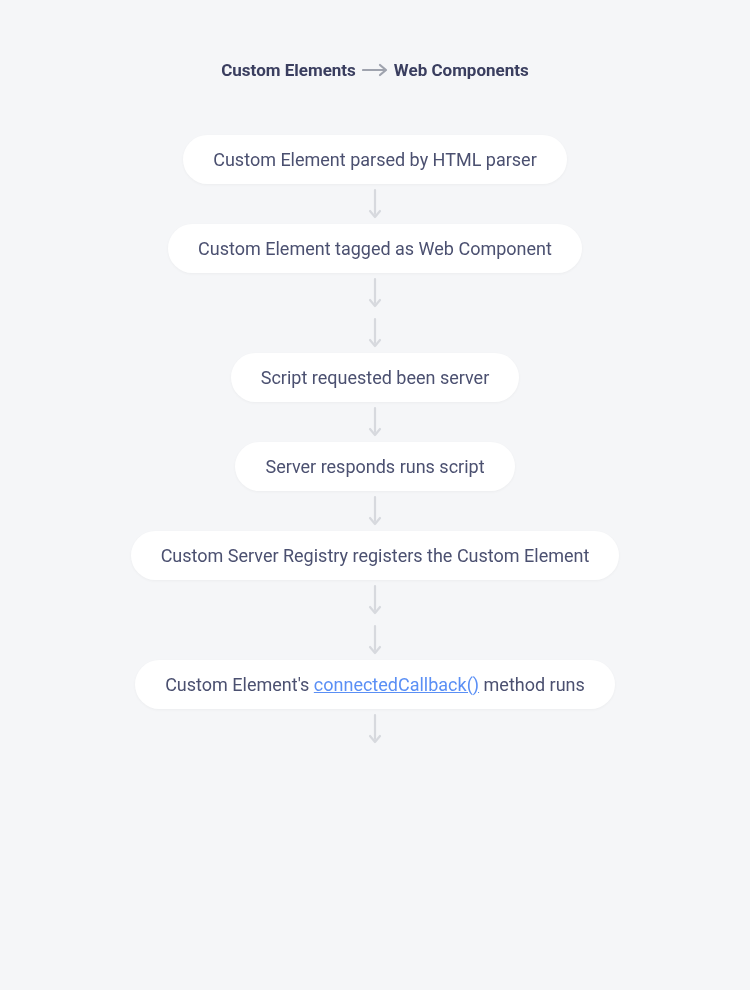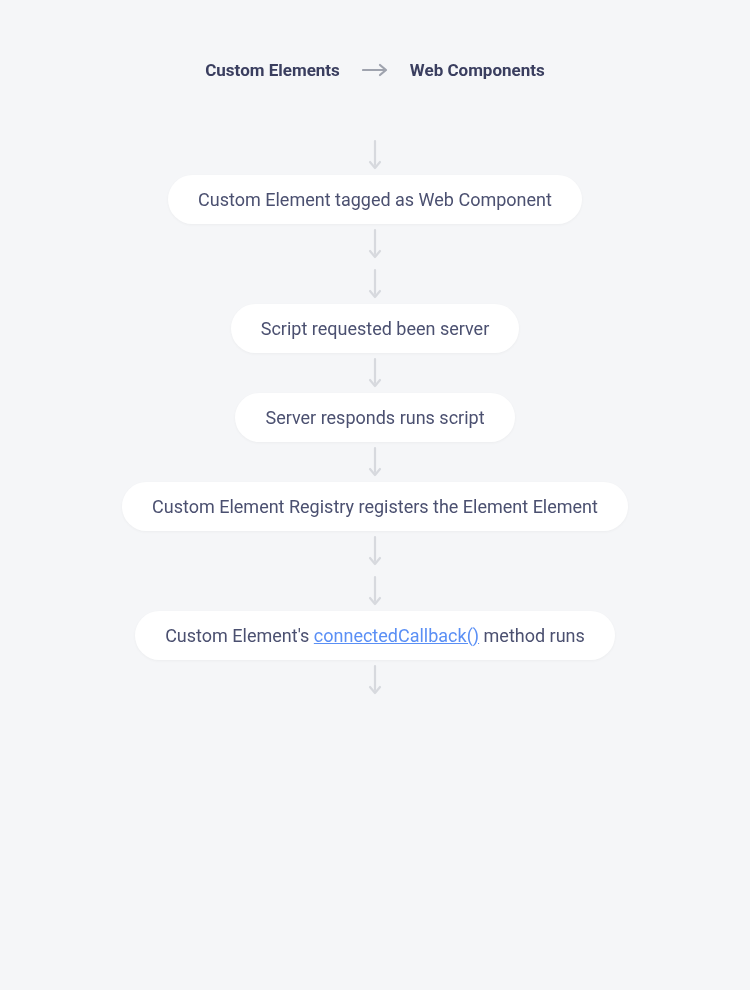--- a/index.html
+++ b/index.html
@@ -15,21 +15,21 @@
       font-family: -apple-system, BlinkMacSystemFont, 'Segoe UI', Roboto, Helvetica, Arial, sans-serif;
       display: flex;
       flex-direction: column;
       align-items: center;
       padding-top: 60px;
     }
     
     .header {
       display: flex;
       align-items: center;
-      gap: 22px;
+      gap: 6px;
       margin-bottom: 55px;
     }
     
     .header-label {
       font-size: 17px;
       font-weight: 700;
       color: #3a3e5f;
     }
     
     .header-arrow {
@@ -85,20 +85,23 @@
   <span class="header-arrow">
     <svg viewBox="0 0 26 14" xmlns="http://www.w3.org/2000/svg">
       <line x1="1" y1="7" x2="22" y2="7" stroke="#9fa3ae" stroke-width="2.2" stroke-linecap="round"></line>
       <path d="M 18 2 L 24 7 L 18 12" fill="none" stroke="#9fa3ae" stroke-width="2.2" stroke-linecap="round" stroke-linejoin="round"></path>
     </svg>
   </span>
   <span class="header-label">Web Components</span>
 </div>
 
 <div id="steps-container" style="display: flex; flex-direction: column; align-items: center;">
+    <div class="step">
+      <span class="step-text">Custom Element parsed by HTML parser</span>
+    </div>
     <div class="arrow-down">
       <svg viewBox="0 0 14 32" xmlns="http://www.w3.org/2000/svg">
   <line x1="7" y1="2" x2="7" y2="26" stroke="#d7d9de" stroke-width="2.2" stroke-linecap="round"></line>
   <path d="M 2 23 L 7 29 L 12 23" fill="none" stroke="#d7d9de" stroke-width="2.2" stroke-linecap="round" stroke-linejoin="round"></path>
 </svg>
     </div>
     <div class="step">
       <span class="step-text">Custom Element tagged as Web Component</span>
     </div>
     <div class="arrow-down">
@@ -125,21 +128,21 @@
     <div class="step">
       <span class="step-text">Server responds runs script</span>
     </div>
     <div class="arrow-down">
       <svg viewBox="0 0 14 32" xmlns="http://www.w3.org/2000/svg">
   <line x1="7" y1="2" x2="7" y2="26" stroke="#d7d9de" stroke-width="2.2" stroke-linecap="round"></line>
   <path d="M 2 23 L 7 29 L 12 23" fill="none" stroke="#d7d9de" stroke-width="2.2" stroke-linecap="round" stroke-linejoin="round"></path>
 </svg>
     </div>
     <div class="step">
-      <span class="step-text">Custom Element Registry registers the Element Element</span>
+      <span class="step-text">Custom Server Registry registers the Custom Element</span>
     </div>
     <div class="arrow-down">
       <svg viewBox="0 0 14 32" xmlns="http://www.w3.org/2000/svg">
   <line x1="7" y1="2" x2="7" y2="26" stroke="#d7d9de" stroke-width="2.2" stroke-linecap="round"></line>
   <path d="M 2 23 L 7 29 L 12 23" fill="none" stroke="#d7d9de" stroke-width="2.2" stroke-linecap="round" stroke-linejoin="round"></path>
 </svg>
     </div>
     <div class="arrow-down">
       <svg viewBox="0 0 14 32" xmlns="http://www.w3.org/2000/svg">
   <line x1="7" y1="2" x2="7" y2="26" stroke="#d7d9de" stroke-width="2.2" stroke-linecap="round"></line>

